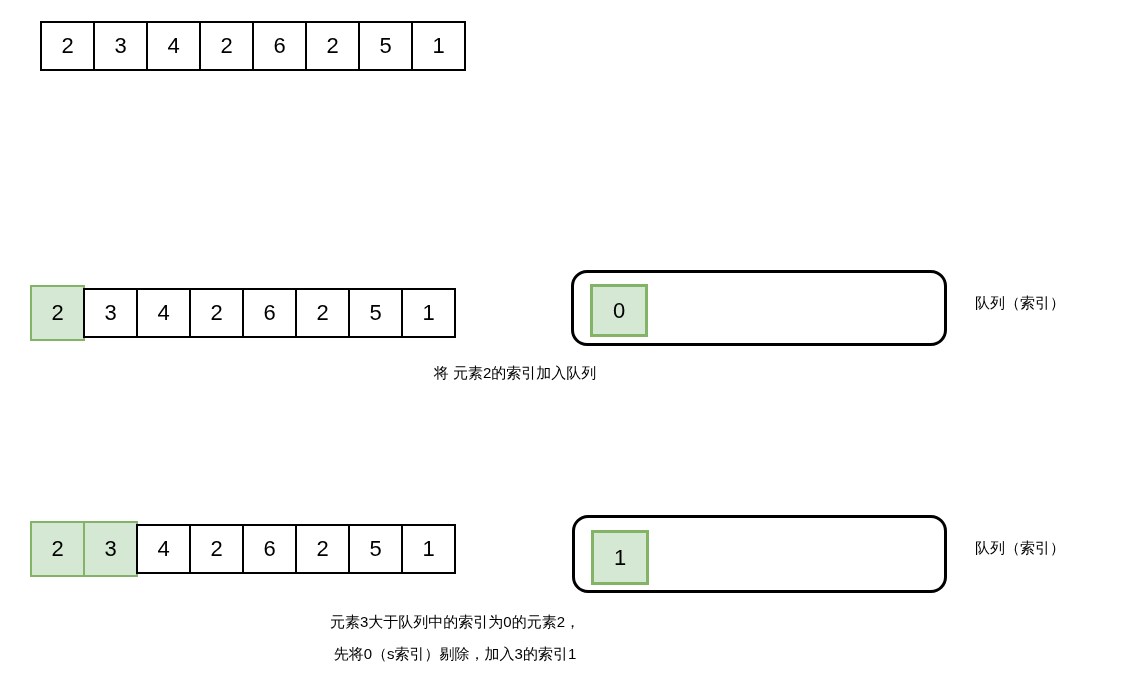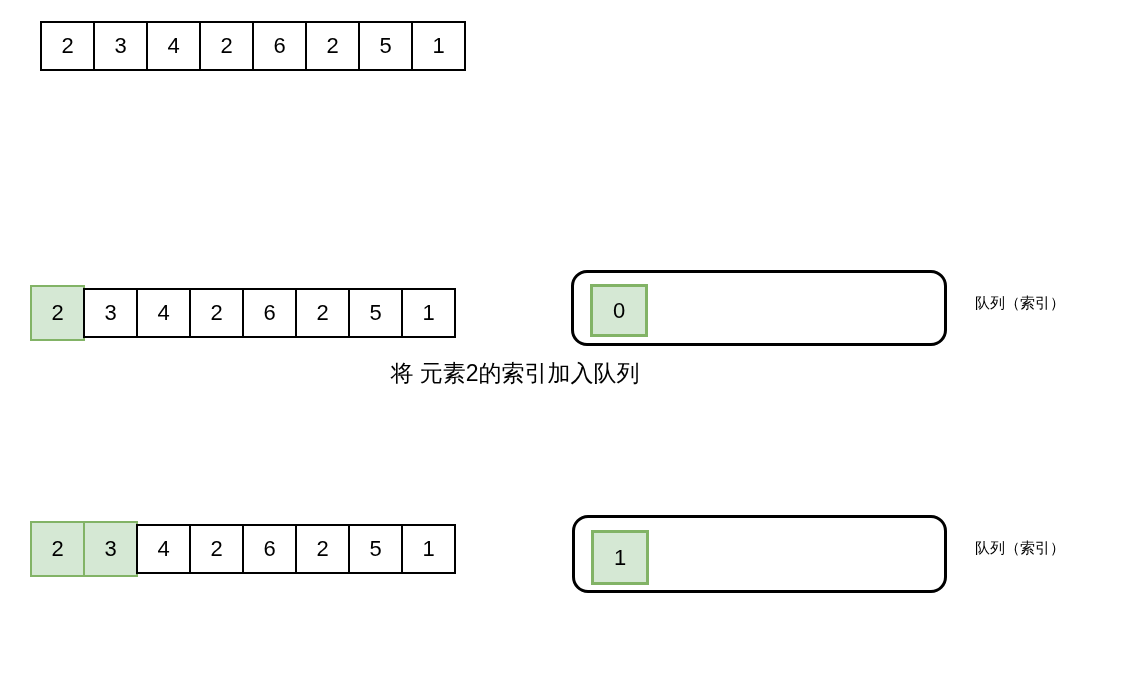--- a/index.html
+++ b/index.html
@@ -61,21 +61,21 @@
   }
 
   .queue-label {
     position: absolute;
     font-size: 15px;
     white-space: nowrap;
   }
 
   .caption {
     position: absolute;
-    font-size: 23px;
+    font-size: 15px;
     text-align: center;
     line-height: 32px;
   }
 </style>
 </head>
 <body>
 
 <div class="canvas">
 
   <div class="array-row" style="left:40px; top:18px;">
@@ -118,14 +118,18 @@
       <div class="cell">5</div>
       <div class="cell">1</div>
     </div>
 
   <div class="queue" style="left:572px; top:515px; width:375px; height:78px;">
     <div class="qcell" style="left:16px; top:12px; width:58px; height:55px;">1</div>
   </div>
 
   <div class="queue-label" style="left:975px; top:539px;">队列（索引）</div>
 
+  <div class="caption" style="left:155px; top:606px; width:600px;">
+    <div>元素3大于队列中的索引为0的元素2，</div>
+    <div>先将0（s索引）剔除，加入3的索引1</div>
+  </div>
 
 </div>
 
 </body></html>

